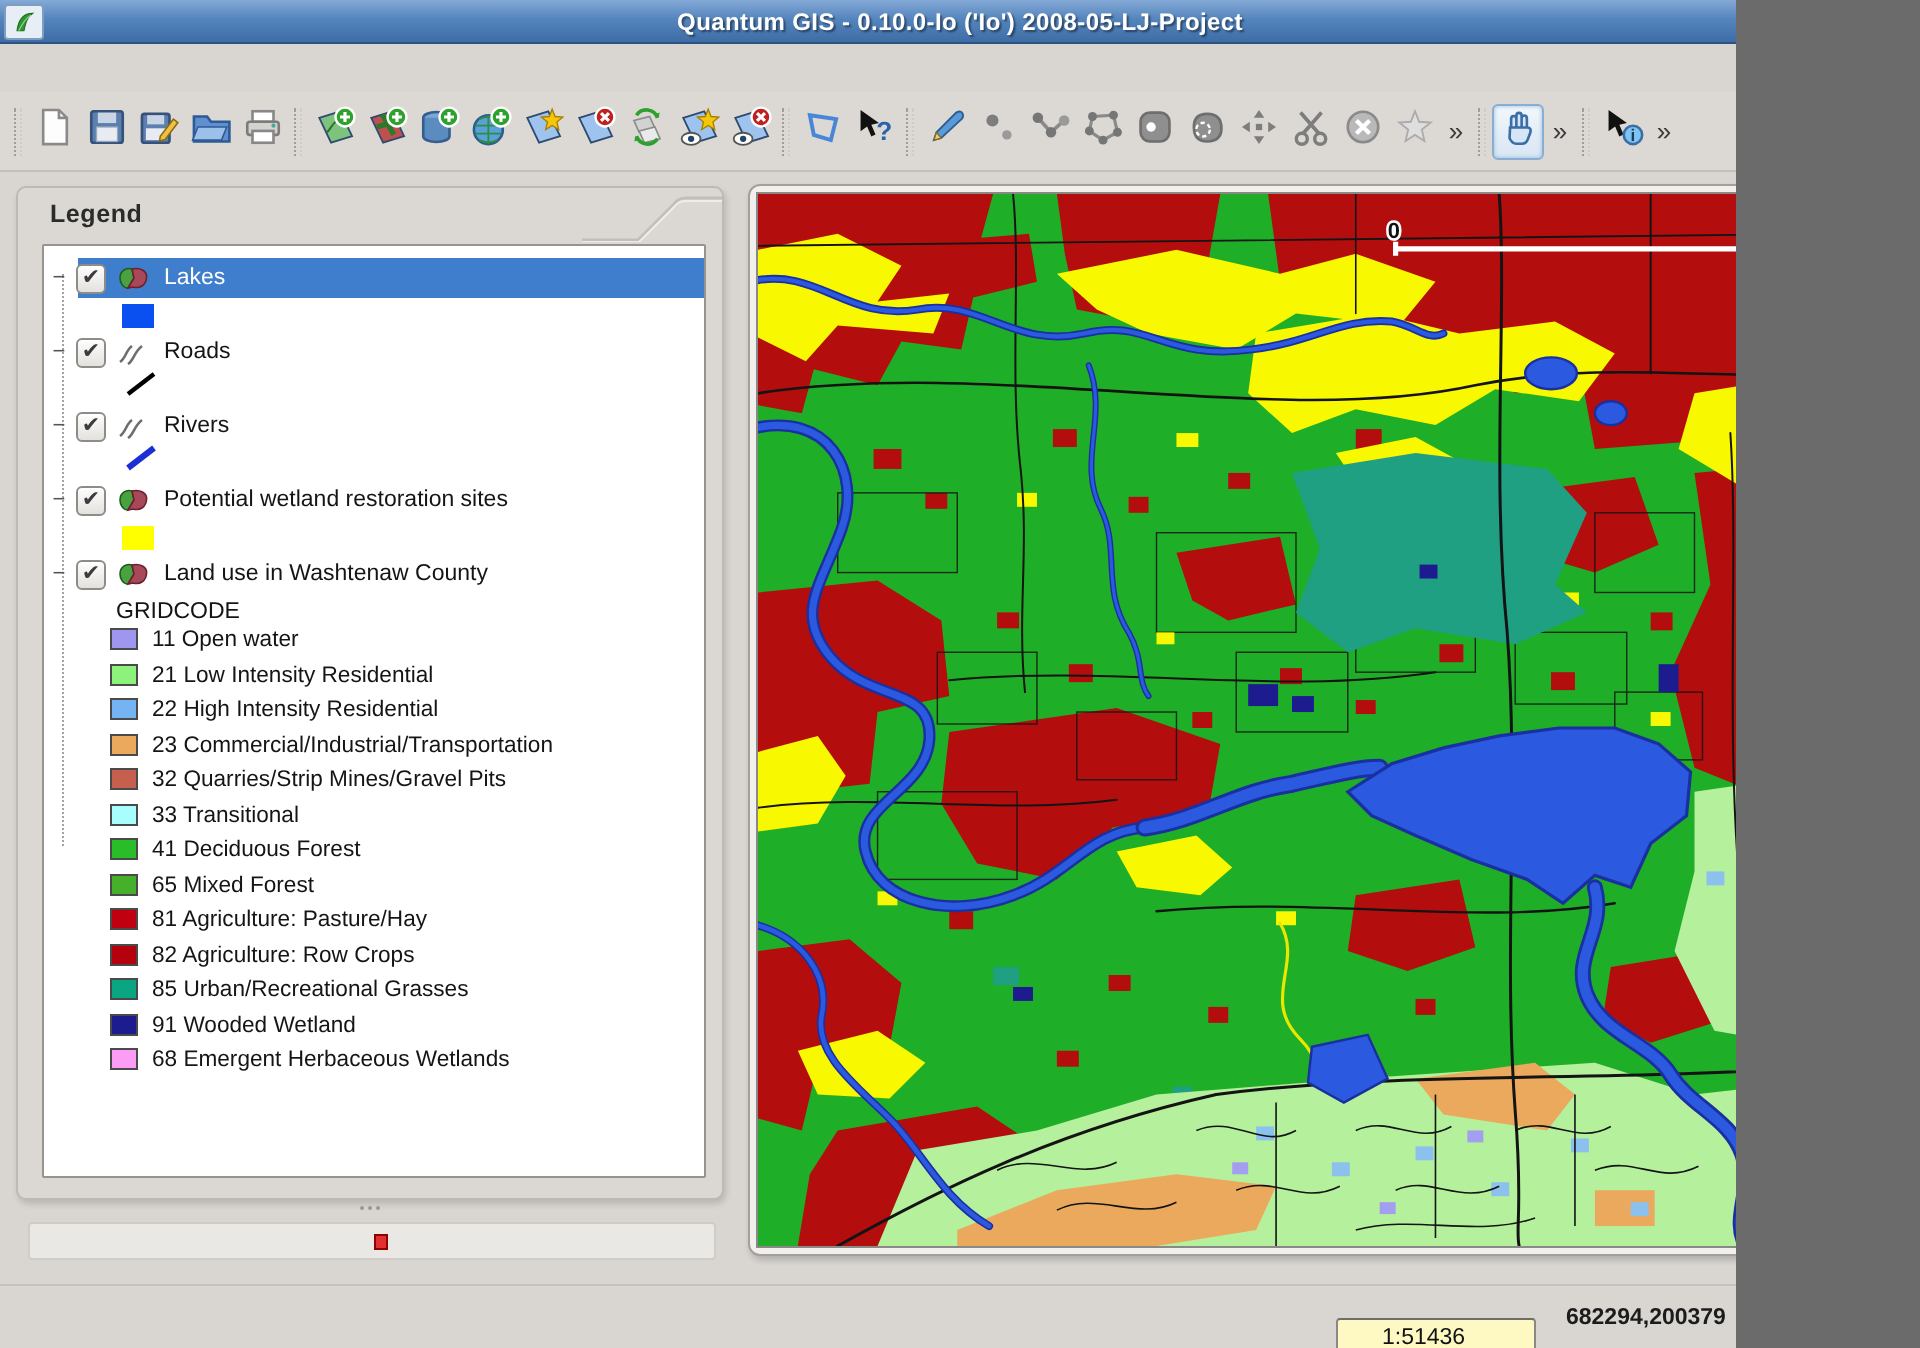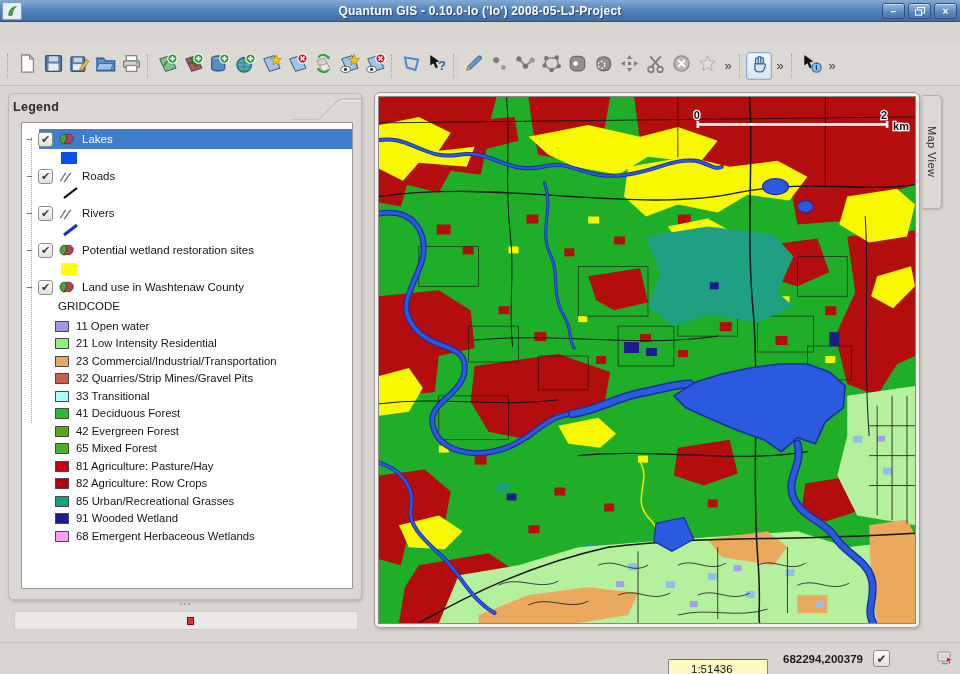--- a/index.html
+++ b/index.html
@@ -1,18 +1,18 @@
 <!DOCTYPE html>
 <html><head>
 <meta charset="utf-8">
 <style>
   * { margin:0; padding:0; box-sizing:border-box; }
   html,body { background:#6b6b6b; }
   body { font-family:"Liberation Sans","DejaVu Sans",sans-serif; }
-  .screen { position:relative; width:960px; height:674px; background:#d9d6d2; overflow:hidden; }
+  .screen { position:relative; width:868px; height:674px; background:#d9d6d2; overflow:hidden; }
 
   
   .titlebar { position:absolute; left:0; top:0; width:960px; height:22px;
     background:linear-gradient(#84a9d6 0%, #5585bd 45%, #3e6da6 100%);
     border-bottom:1px solid #2d5282; display:flex; align-items:center; }
   .app-icon { width:20px; height:18px; margin-left:2px; background:#e8eef6; border:1px solid #7f9dc0;
     border-radius:2px; display:flex; align-items:center; justify-content:center; }
   .title-text { position:absolute; left:0; right:0; text-align:center; color:#fff; font-size:12px;
     font-weight:bold; text-shadow:1px 1px 1px rgba(0,0,0,.45); letter-spacing:.2px; }
   .win-btns { position:absolute; right:3px; top:3px; display:flex; gap:3px; }
@@ -32,37 +32,37 @@
   .tb-handle { width:4px; height:24px; margin:0 3px; border-left:1px dotted #a19e9a; border-right:1px dotted #cfccc8; }
   .tb-btn { width:26px; height:28px; background:transparent; border:1px solid transparent; border-radius:3px;
     display:flex; align-items:center; justify-content:center; }
   .tb-btn.pressed { border:1px solid #89aed5; background:linear-gradient(#f2f7fc,#d8e6f4); box-shadow:inset 0 0 2px #9cb8d6; }
   .tb-overflow { width:16px; height:26px; font-size:13px; color:#3c3c3c; display:flex; align-items:center; justify-content:center; }
 
   
   .legend-dock { position:absolute; left:8px; top:93px; width:354px; height:507px;
     background:#dbd8d4; border:1px solid #bdbab6; border-radius:5px; box-shadow:1px 2px 3px rgba(0,0,0,.15); }
   .legend-header { position:relative; height:27px; }
-  .legend-title { position:absolute; left:4px; top:6px; font-size:12.5px; font-weight:bold; color:#2b2b2b; letter-spacing:.3px; }
+  .legend-title { position:absolute; left:16px; top:6px; font-size:12.5px; font-weight:bold; color:#2b2b2b; letter-spacing:.3px; }
   .legend-notch { position:absolute; right:0; top:0; }
   .legend-list { position:absolute; left:12px; right:8px; top:28px; bottom:10px; background:#fff;
     border:1px solid #97948f; border-radius:1px; overflow:hidden; padding-top:6px; }
   .tree-vline { position:absolute; left:9px; top:14px; height:286px; border-left:1px dotted #a7a49f; }
   .lg-row { display:flex; align-items:center; height:20px; position:relative; font-size:11.5px; color:#151515; }
   .lg-row.selected { background:linear-gradient(#3f7ecc,#3f7ecc) 17px 0 / calc(100% - 17px) 100% no-repeat; color:#fff; }
   .lg-exp { width:15px; text-align:center; color:#555; font-size:11px; flex:none; }
   .lg-check { width:15px; height:15px; margin:0 5px 0 1px; flex:none; border:1px solid #8f8c88; border-radius:3px;
     background:linear-gradient(#fefefe,#e3e1dd); display:flex; align-items:center; justify-content:center;
     font-size:11px; color:#3c3c3c; line-height:1; box-shadow:inset 0 1px 0 #fff; }
   .lg-typeicon { width:20px; height:15px; flex:none; display:flex; align-items:center; }
   .lg-label { padding-left:4px; white-space:nowrap; }
   .sw-row { display:flex; align-items:center; height:17px; padding-left:39px; }
   .sw-rect { width:16px; height:12px; }
   .attr-row { display:flex; align-items:center; height:17px; padding-left:36px; font-size:11.5px; color:#151515; }
-  .cls-row { display:flex; align-items:flex-end; height:17.5px; padding-left:33px; font-size:11.3px; color:#151515; }
+  .cls-row { display:flex; align-items:flex-start; height:17.5px; padding-left:33px; font-size:11.3px; color:#151515; }
   .cls-sw { width:14px; height:11px; border:1px solid #4a4a4a; margin-right:7px; flex:none; }
 
   .dock-splitter { position:absolute; left:170px; top:600px; width:30px; height:8px; display:flex; align-items:center; justify-content:center; gap:2px; }
   .dock-splitter i { width:2px; height:2px; background:#9c9995; border-radius:50%; }
   .overview-bar { position:absolute; left:14px; top:611px; width:344px; height:19px; background:#eae8e4;
     border:1px solid #cfccc8; border-radius:2px; }
   .overview-rect { position:absolute; left:172px; top:5px; width:7px; height:8px; background:#e23030; border:1px solid #8f0000; }
 
   .panel-splitter { position:absolute; left:362px; top:93px; width:12px; height:507px; }
 
@@ -415,38 +415,38 @@
           <div class="attr-row">GRIDCODE</div>
           <div class="cls-row">
             <span class="cls-sw" style="background: rgb(159, 151, 239);"></span>
             <span>11 Open water</span>
           </div>
           <div class="cls-row">
             <span class="cls-sw" style="background: rgb(141, 242, 124);"></span>
             <span>21 Low Intensity Residential</span>
           </div>
           <div class="cls-row">
+            <span class="cls-sw" style="background: rgb(116, 180, 242);"></span>
+            <span>22 High Intensity Residential</span>
+          </div>
+          <div class="cls-row">
             <span class="cls-sw" style="background: rgb(235, 169, 94);"></span>
             <span>23 Commercial/Industrial/Transportation</span>
           </div>
           <div class="cls-row">
             <span class="cls-sw" style="background: rgb(197, 96, 79);"></span>
             <span>32 Quarries/Strip Mines/Gravel Pits</span>
           </div>
           <div class="cls-row">
             <span class="cls-sw" style="background: rgb(168, 253, 253);"></span>
             <span>33 Transitional</span>
           </div>
           <div class="cls-row">
             <span class="cls-sw" style="background: rgb(41, 189, 41);"></span>
             <span>41 Deciduous Forest</span>
-          </div>
-          <div class="cls-row">
-            <span class="cls-sw" style="background: rgb(85, 168, 22);"></span>
-            <span>42 Evergreen Forest</span>
           </div>
           <div class="cls-row">
             <span class="cls-sw" style="background: rgb(71, 176, 43);"></span>
             <span>65 Mixed Forest</span>
           </div>
           <div class="cls-row">
             <span class="cls-sw" style="background: rgb(192, 0, 16);"></span>
             <span>81 Agriculture: Pasture/Hay</span>
           </div>
           <div class="cls-row">

